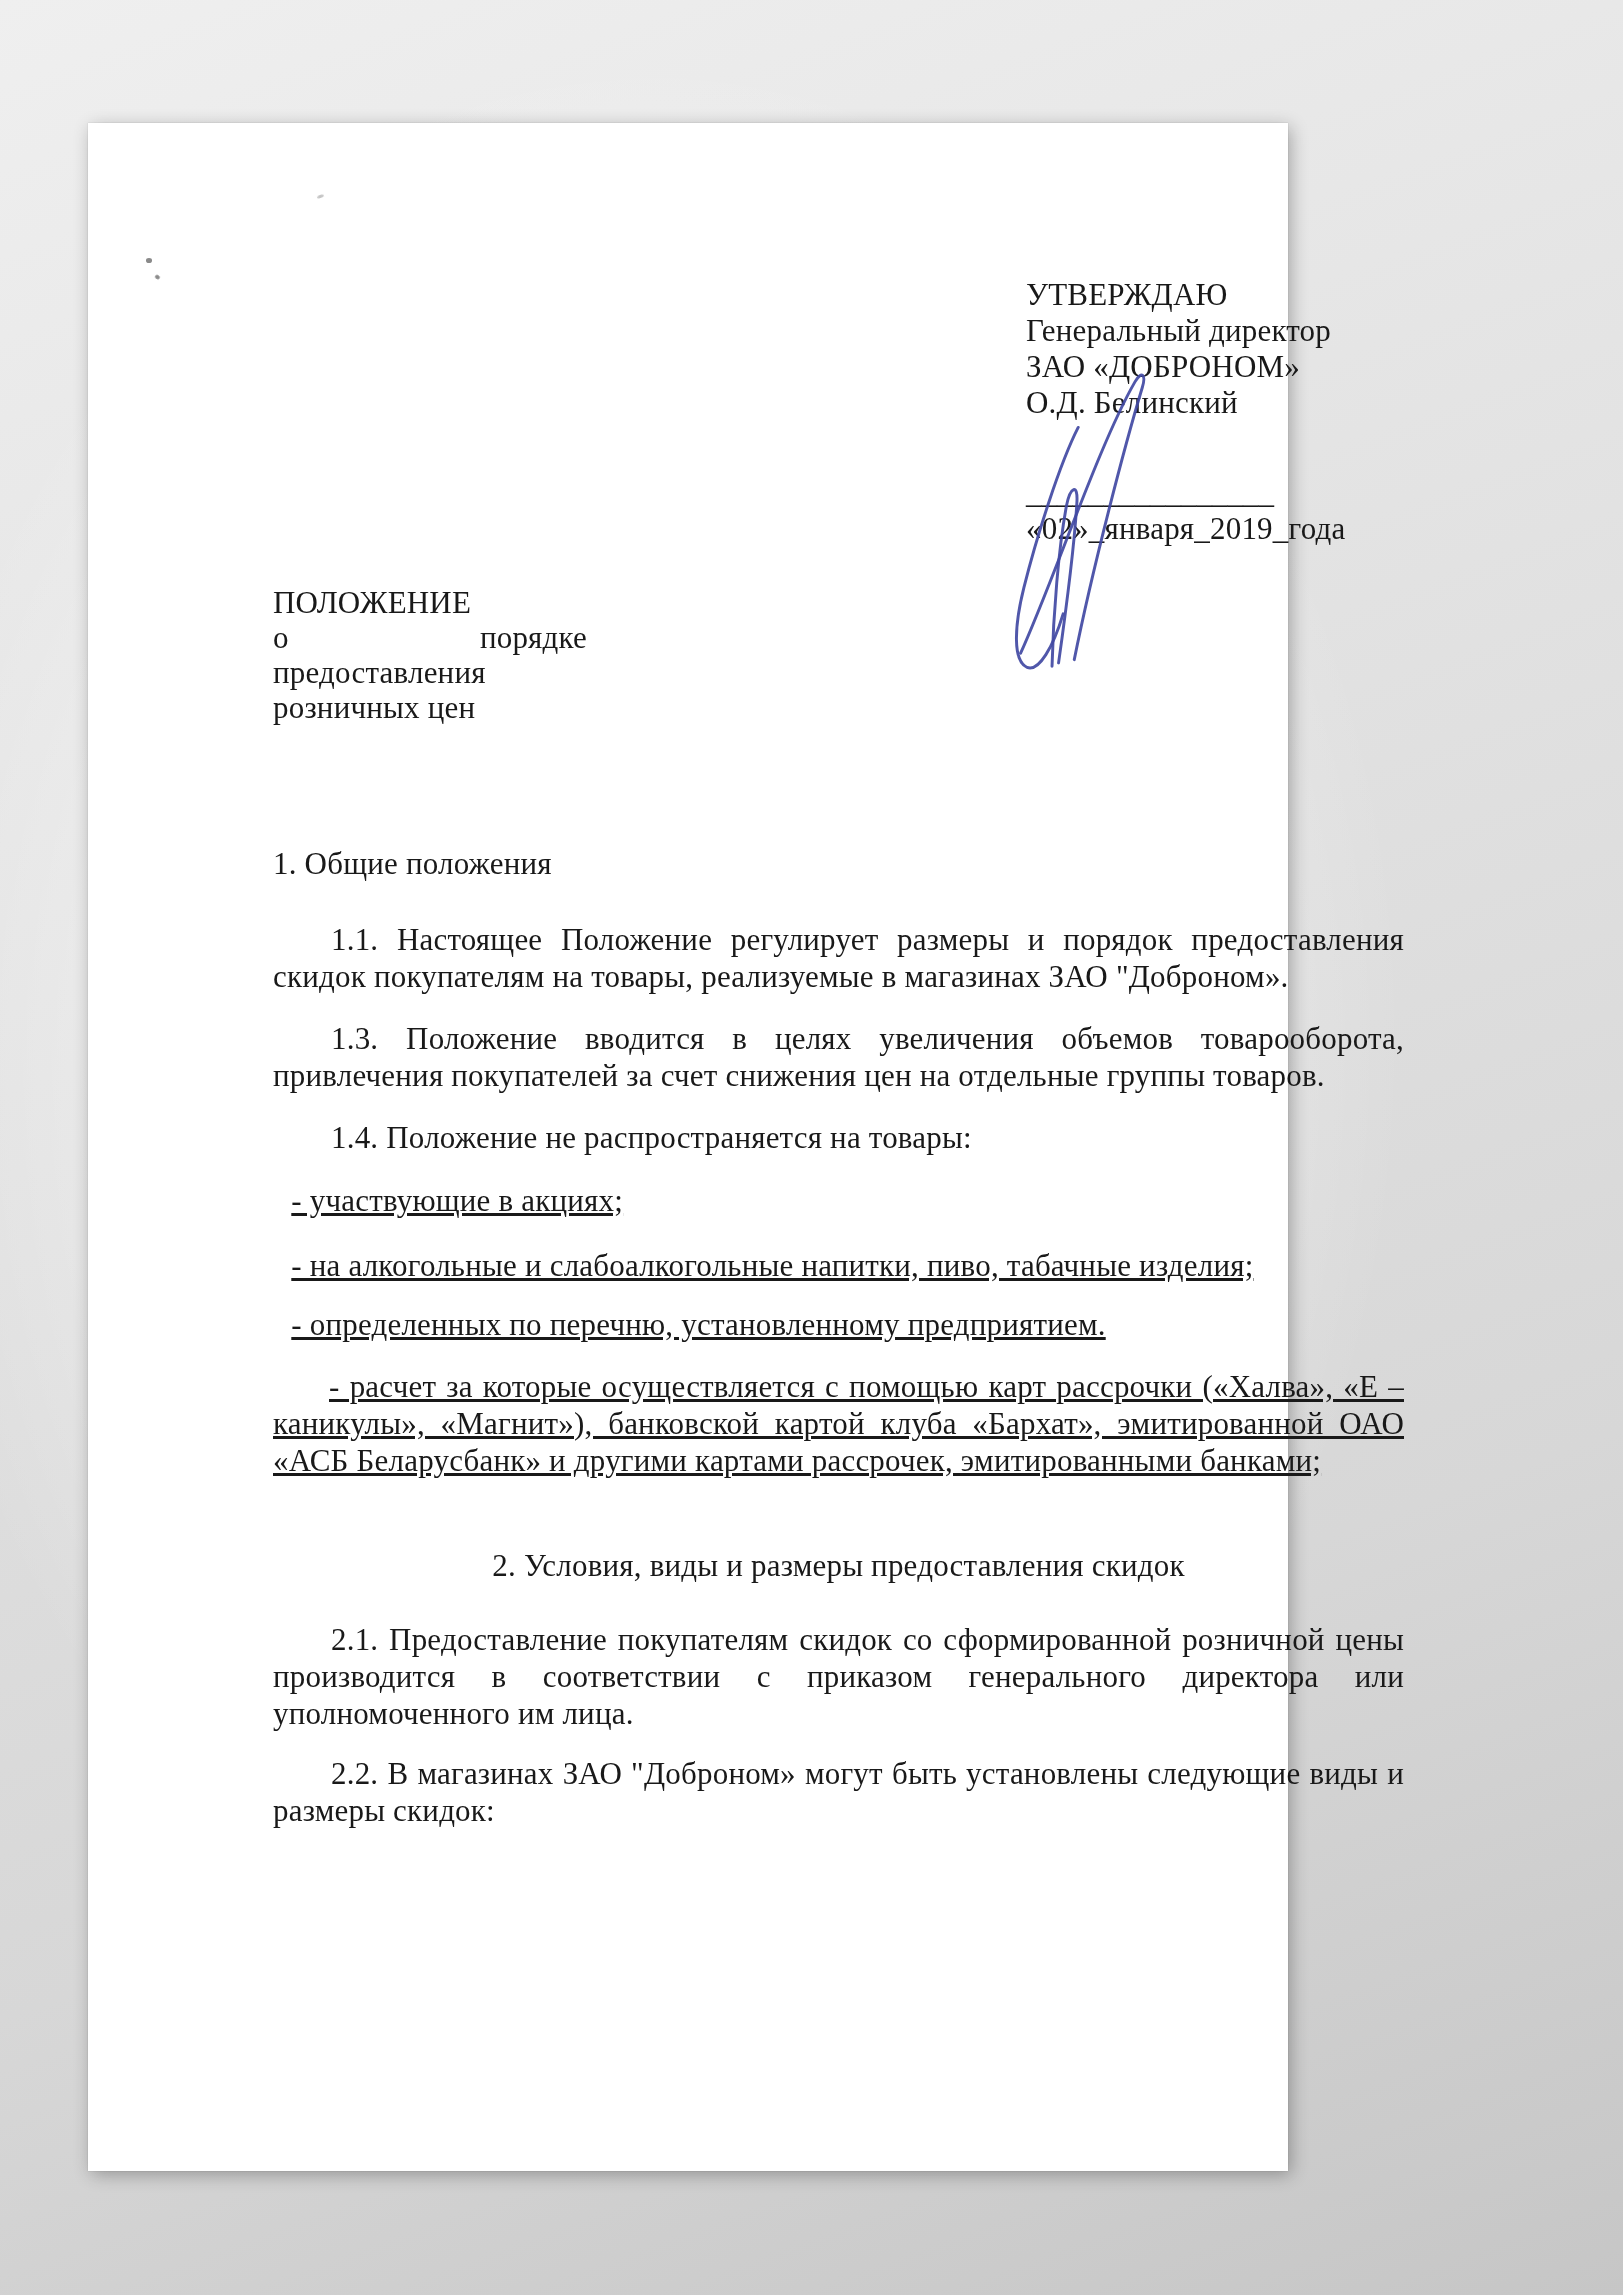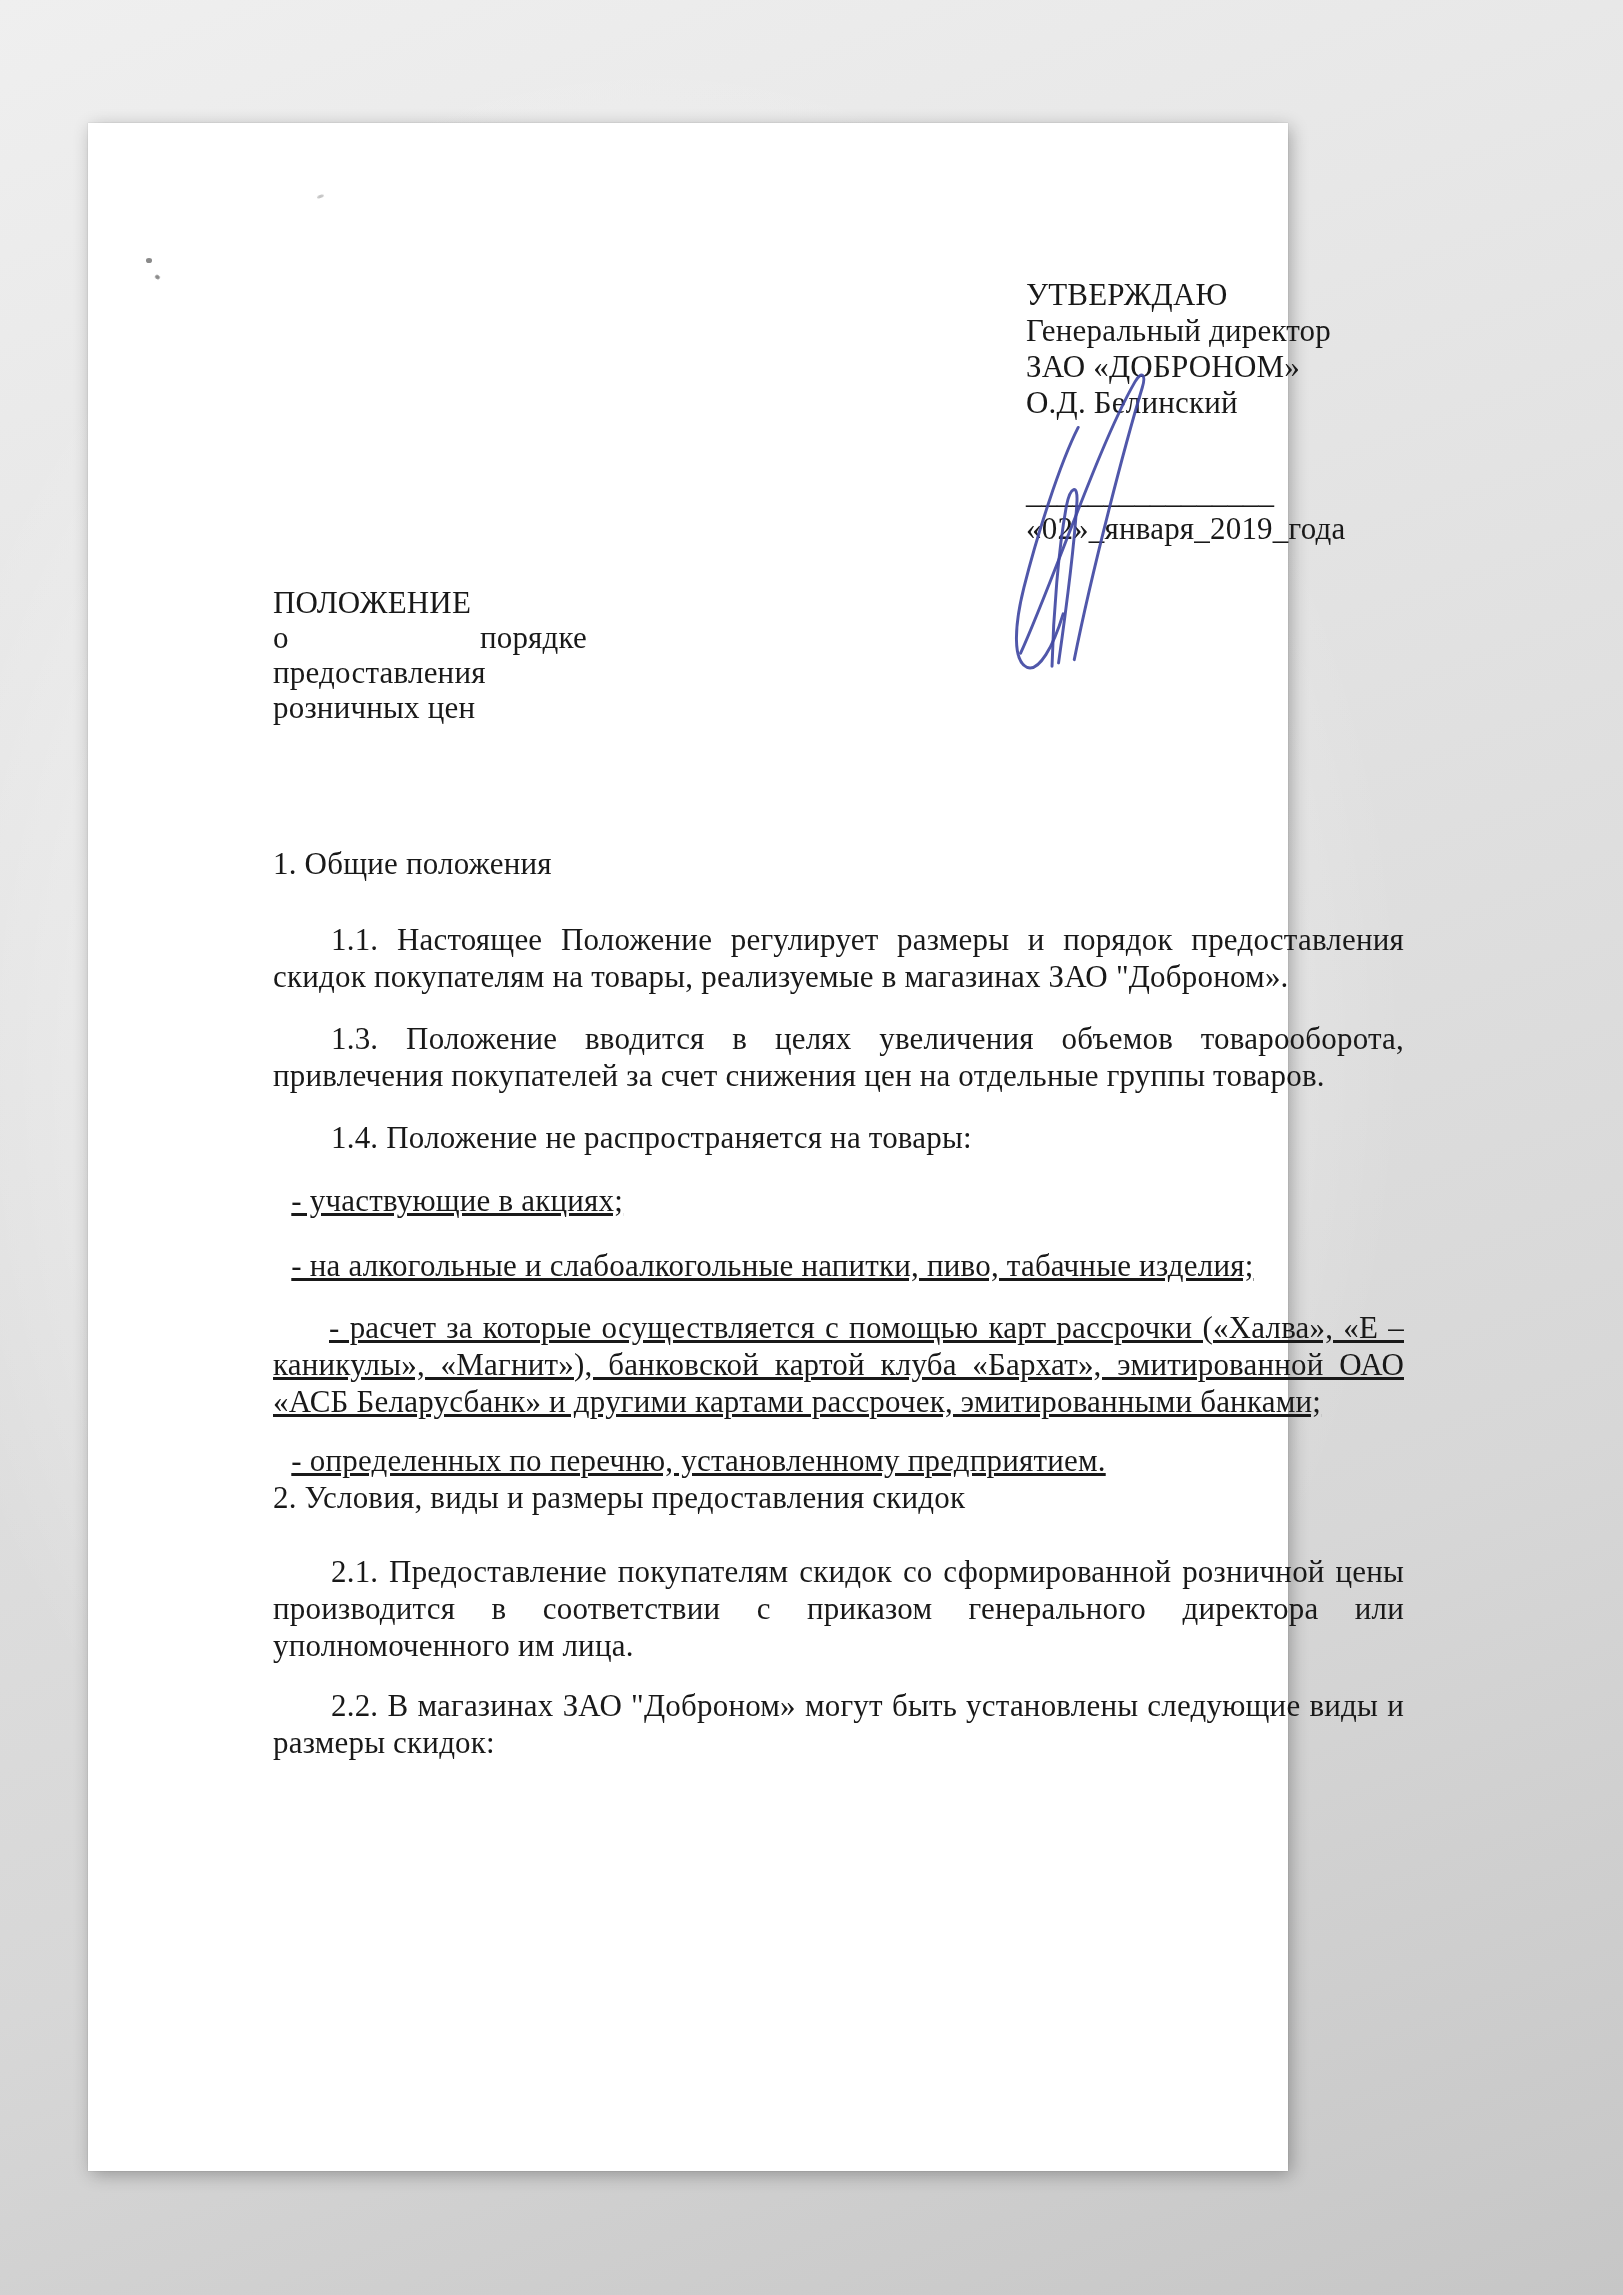--- a/index.html
+++ b/index.html
@@ -28,21 +28,21 @@
   .approval {
     margin-left:753px; margin-top:154px; width:383px;
     line-height:36px; text-align:left;
   }
   .approval .sig-underline { margin-top:54px; letter-spacing:0; }
   
   .doc-title { margin-top:38px; width:314px; line-height:35px; }
   .doc-title .jline { text-align:justify; text-align-last:justify; }
   
   .h1 { margin-top:120px; text-align:left; }
-  .h2 { }
+  .h2 { margin-top:68px; text-align:center; }
   
   .p  { text-align:justify; text-indent:58px; }
   .p.first  { margin-top:39px; }
   .p.m38 { margin-top:25px; }
   .p.m57 { margin-top:37px; }
   .p.m35 { margin-top:23px; }
   .b  { text-align:justify; text-indent:18.3px;text-decoration:underline; }
   .b.m40 { margin-top:26px; }
   .b.m42 { margin-top:27.5px; }
   .b.m38 { margin-top:25px; }
@@ -93,22 +93,22 @@
     </div>
 
     <div class="h1">1. Общие положения</div>
 
     <div class="p first">1.1. Настоящее Положение регулирует размеры и порядок предоставления скидок покупателям на товары, реализуемые в магазинах ЗАО "Доброном».</div>
     <div class="p m38">1.3. Положение вводится в целях увеличения объемов товарооборота, привлечения покупателей за счет снижения цен на отдельные группы товаров.</div>
     <div class="p m38">1.4. Положение не распространяется на товары:</div>
 
     <div class="b m40">- участвующие в акциях;</div>
     <div class="b m42">- на алкогольные и слабоалкогольные напитки, пиво, табачные изделия;</div>
+    <div class="b m34">- определенных по перечню, установленному предприятием.</div>
     <div class="b m38 deep">- расчет за которые осуществляется с помощью карт рассрочки («Халва», «Е – каникулы», «Магнит»), банковской картой клуба «Бархат», эмитированной ОАО «АСБ Беларусбанк» и другими картами рассрочек, эмитированными банками;</div>
-    <div class="b m34">- определенных по перечню, установленному предприятием.</div>
 
     <div class="h2">2. Условия, виды и размеры предоставления скидок</div>
 
     <div class="p m57">2.1. Предоставление покупателям скидок со сформированной розничной цены производится в соответствии с приказом генерального директора или уполномоченного им лица.</div>
     <div class="p m35">2.2. В магазинах ЗАО "Доброном» могут быть установлены следующие виды и размеры скидок:</div>
 
   </div>
 
   <svg class="signature" viewBox="0 0 240 470" xmlns="http://www.w3.org/2000/svg" aria-hidden="true">
     <path d="M 30,440 C 80,330 150,120 205,25 C 215,8 222,14 216,34 C 190,120 140,310 112,450"></path>

